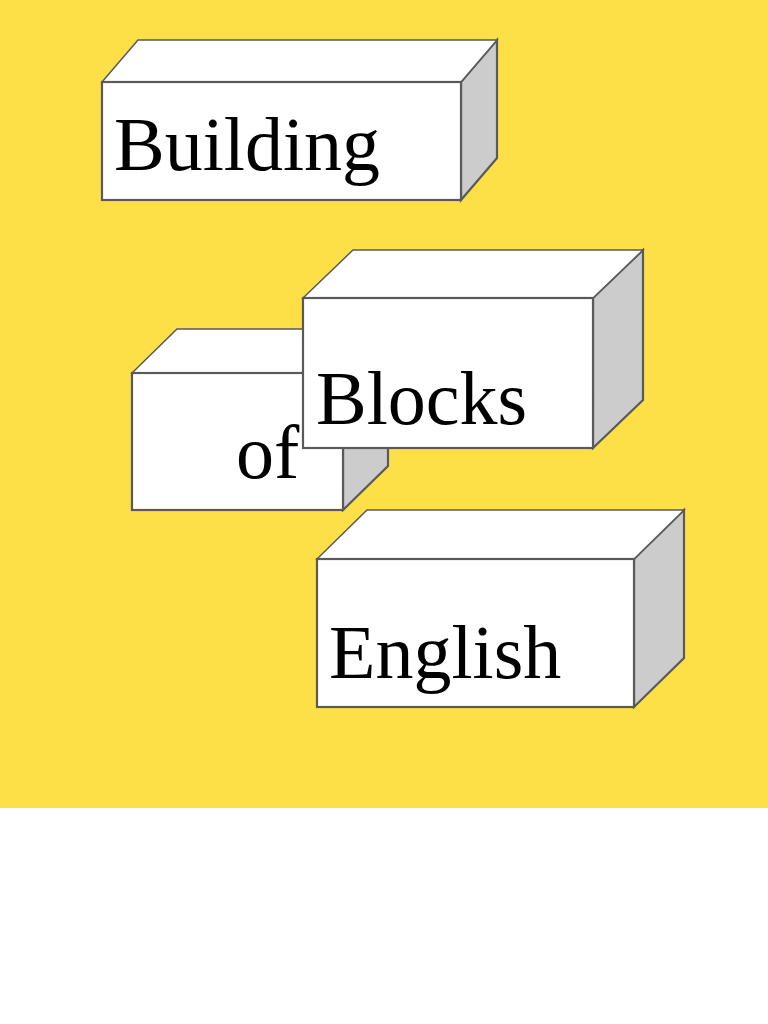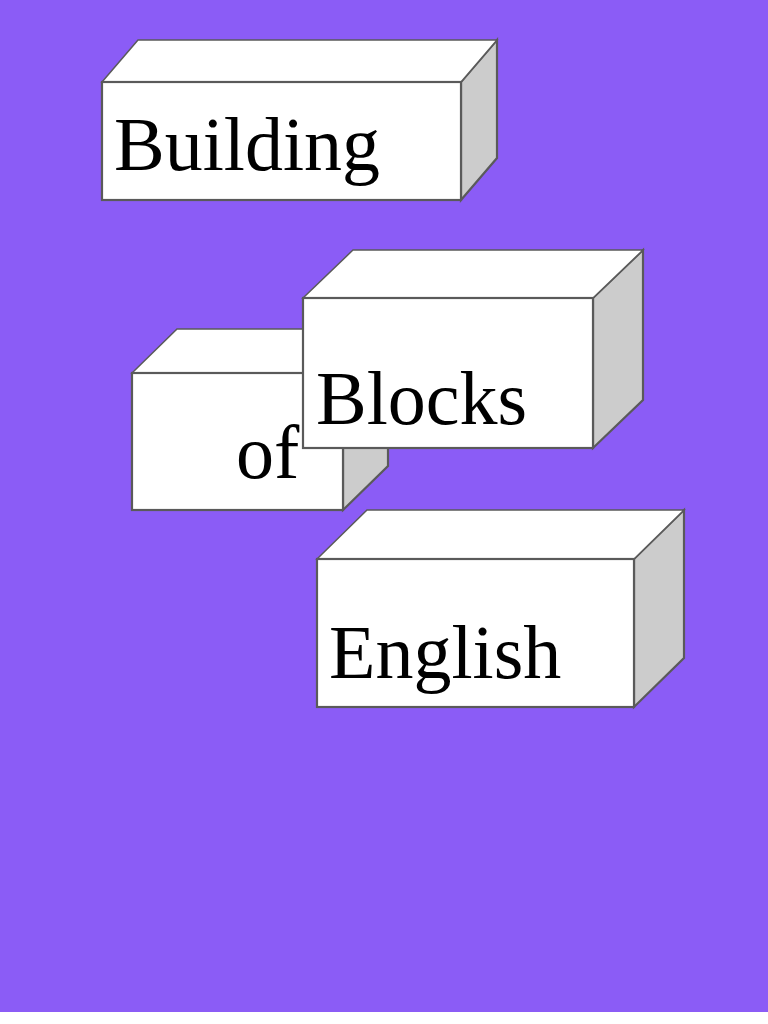--- a/index.html
+++ b/index.html
@@ -10,22 +10,22 @@
   }
   body {
     width: 768px;
     height: 1024px;
     overflow: hidden;
     font-family: "Liberation Serif", "DejaVu Serif", serif;
   }
   #stage {
     position: relative;
     width: 768px;
-    height: 1012px;
-    background: #8b5cf6;
+    height: 808px;
+    background: #fde047;
   }
   #blocks-svg {
     position: absolute;
     left: 0;
     top: 0;
     width: 768px;
     height: 1024px;
     display: block;
   }
   .block-label {

